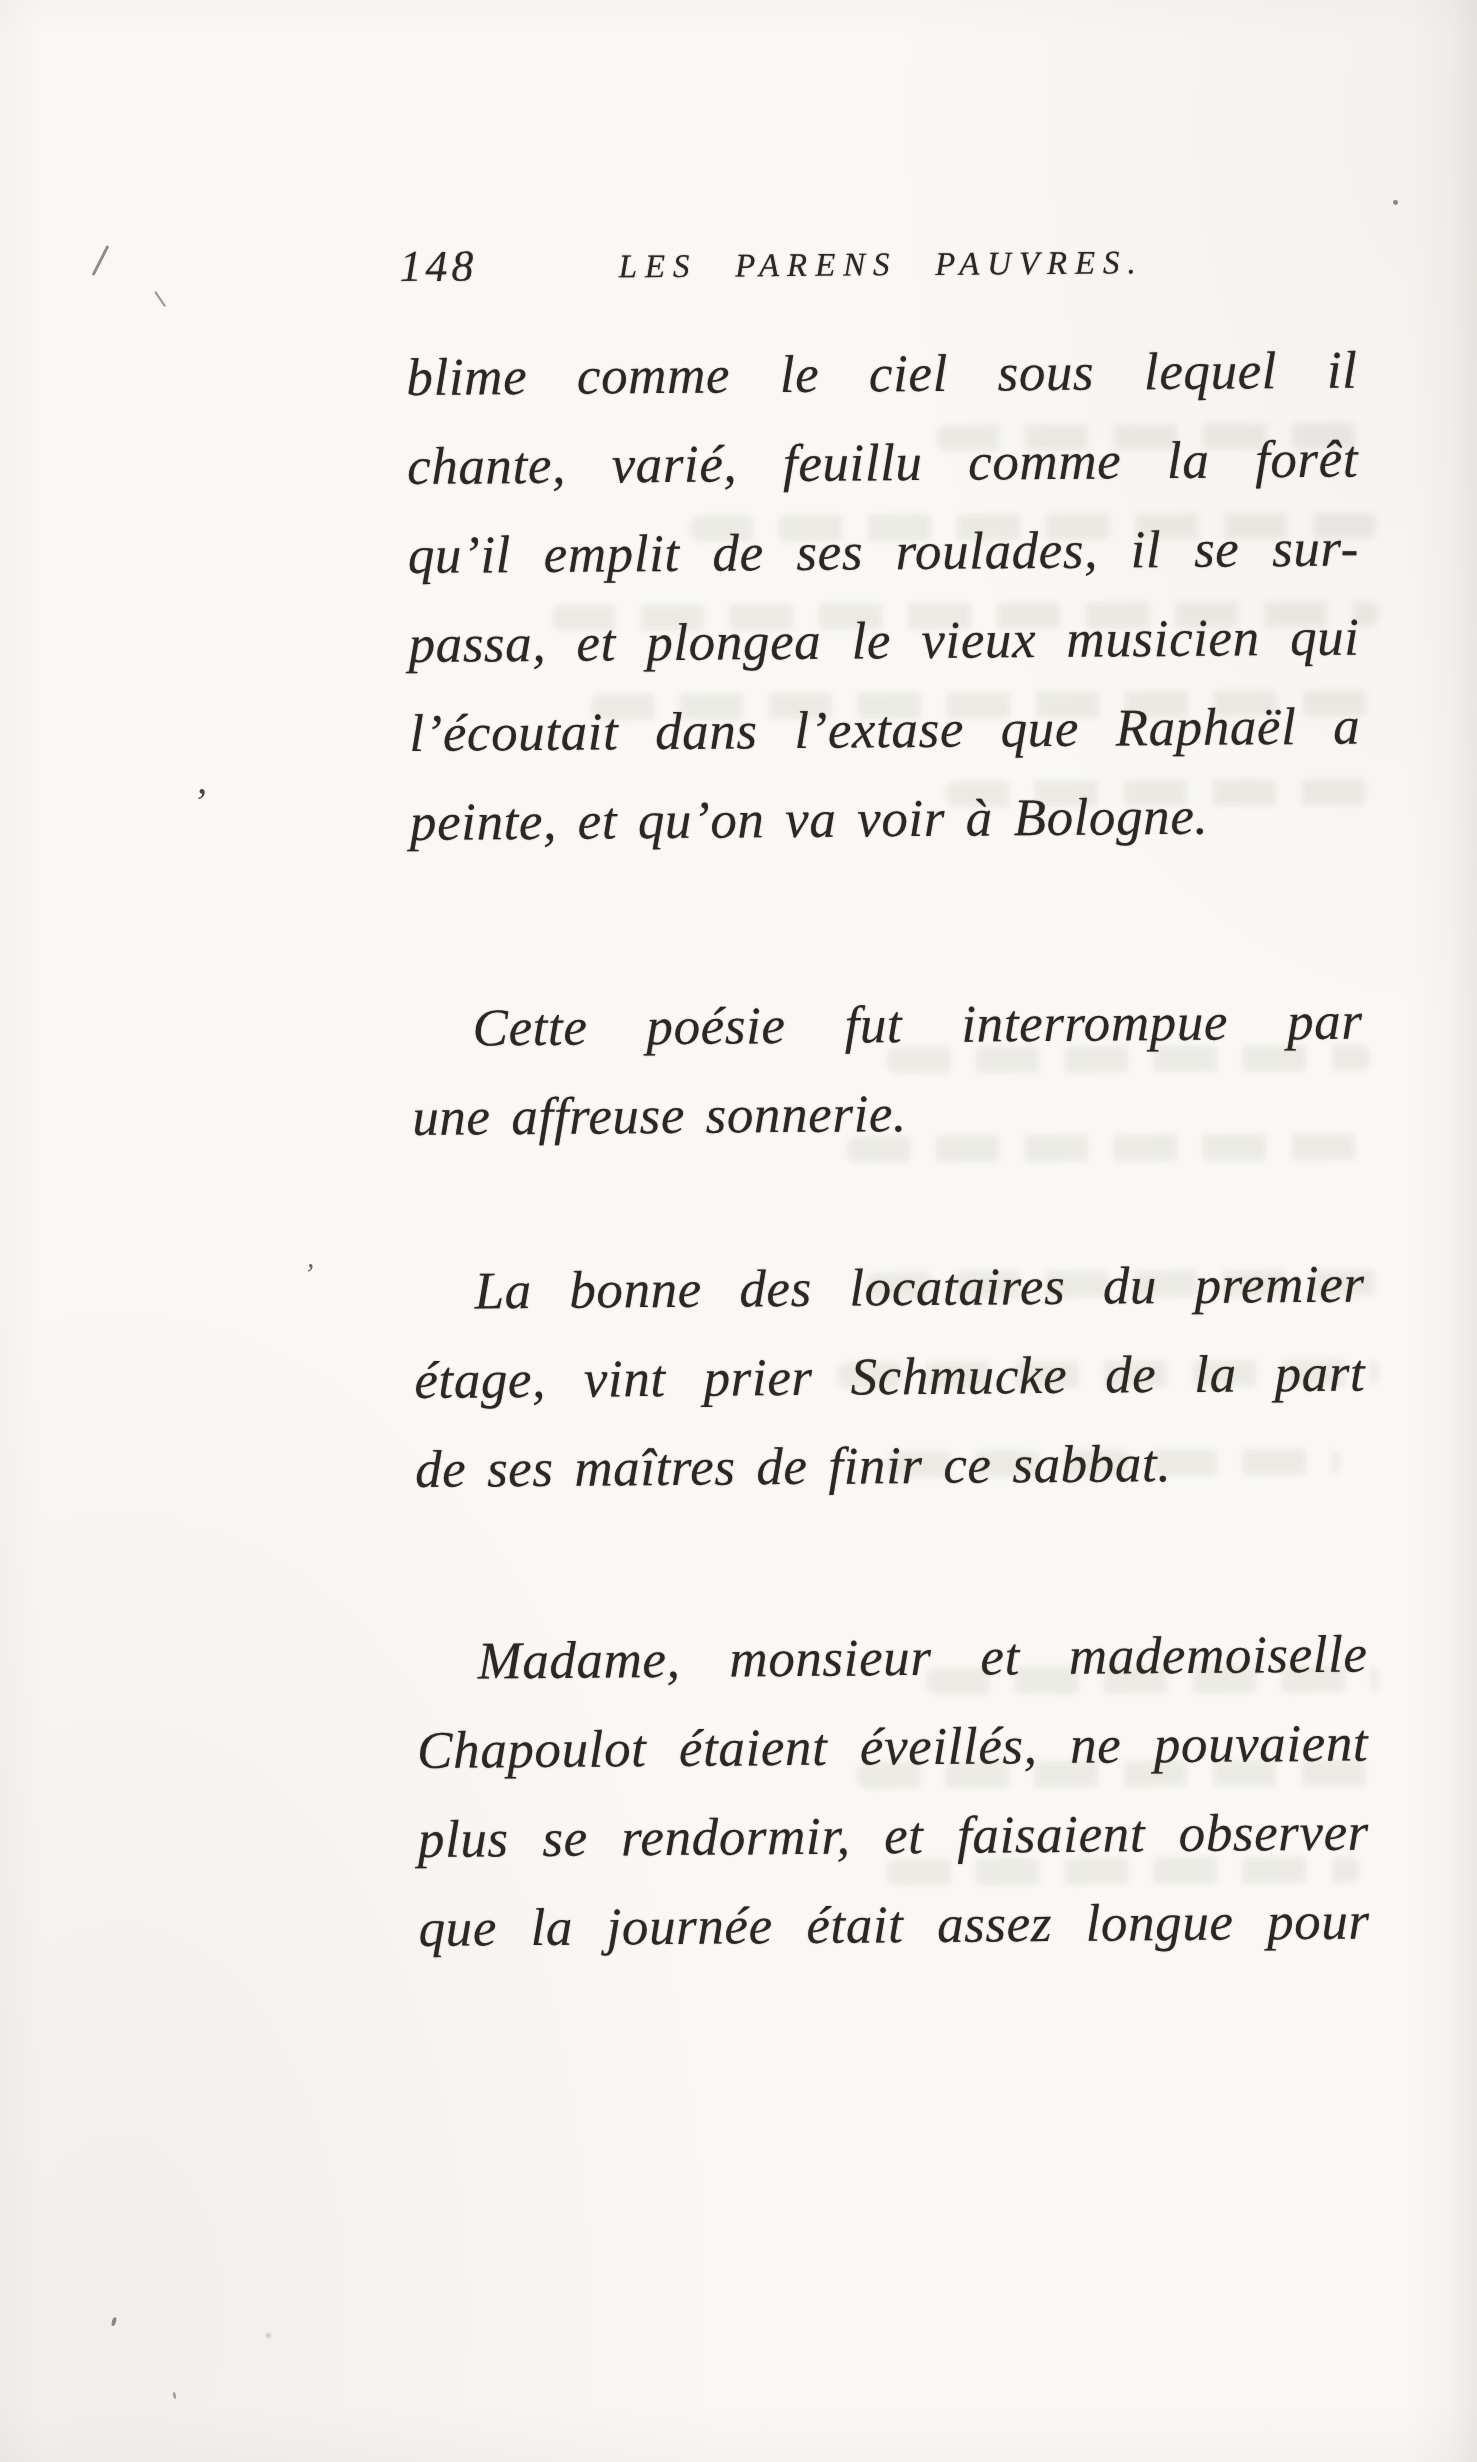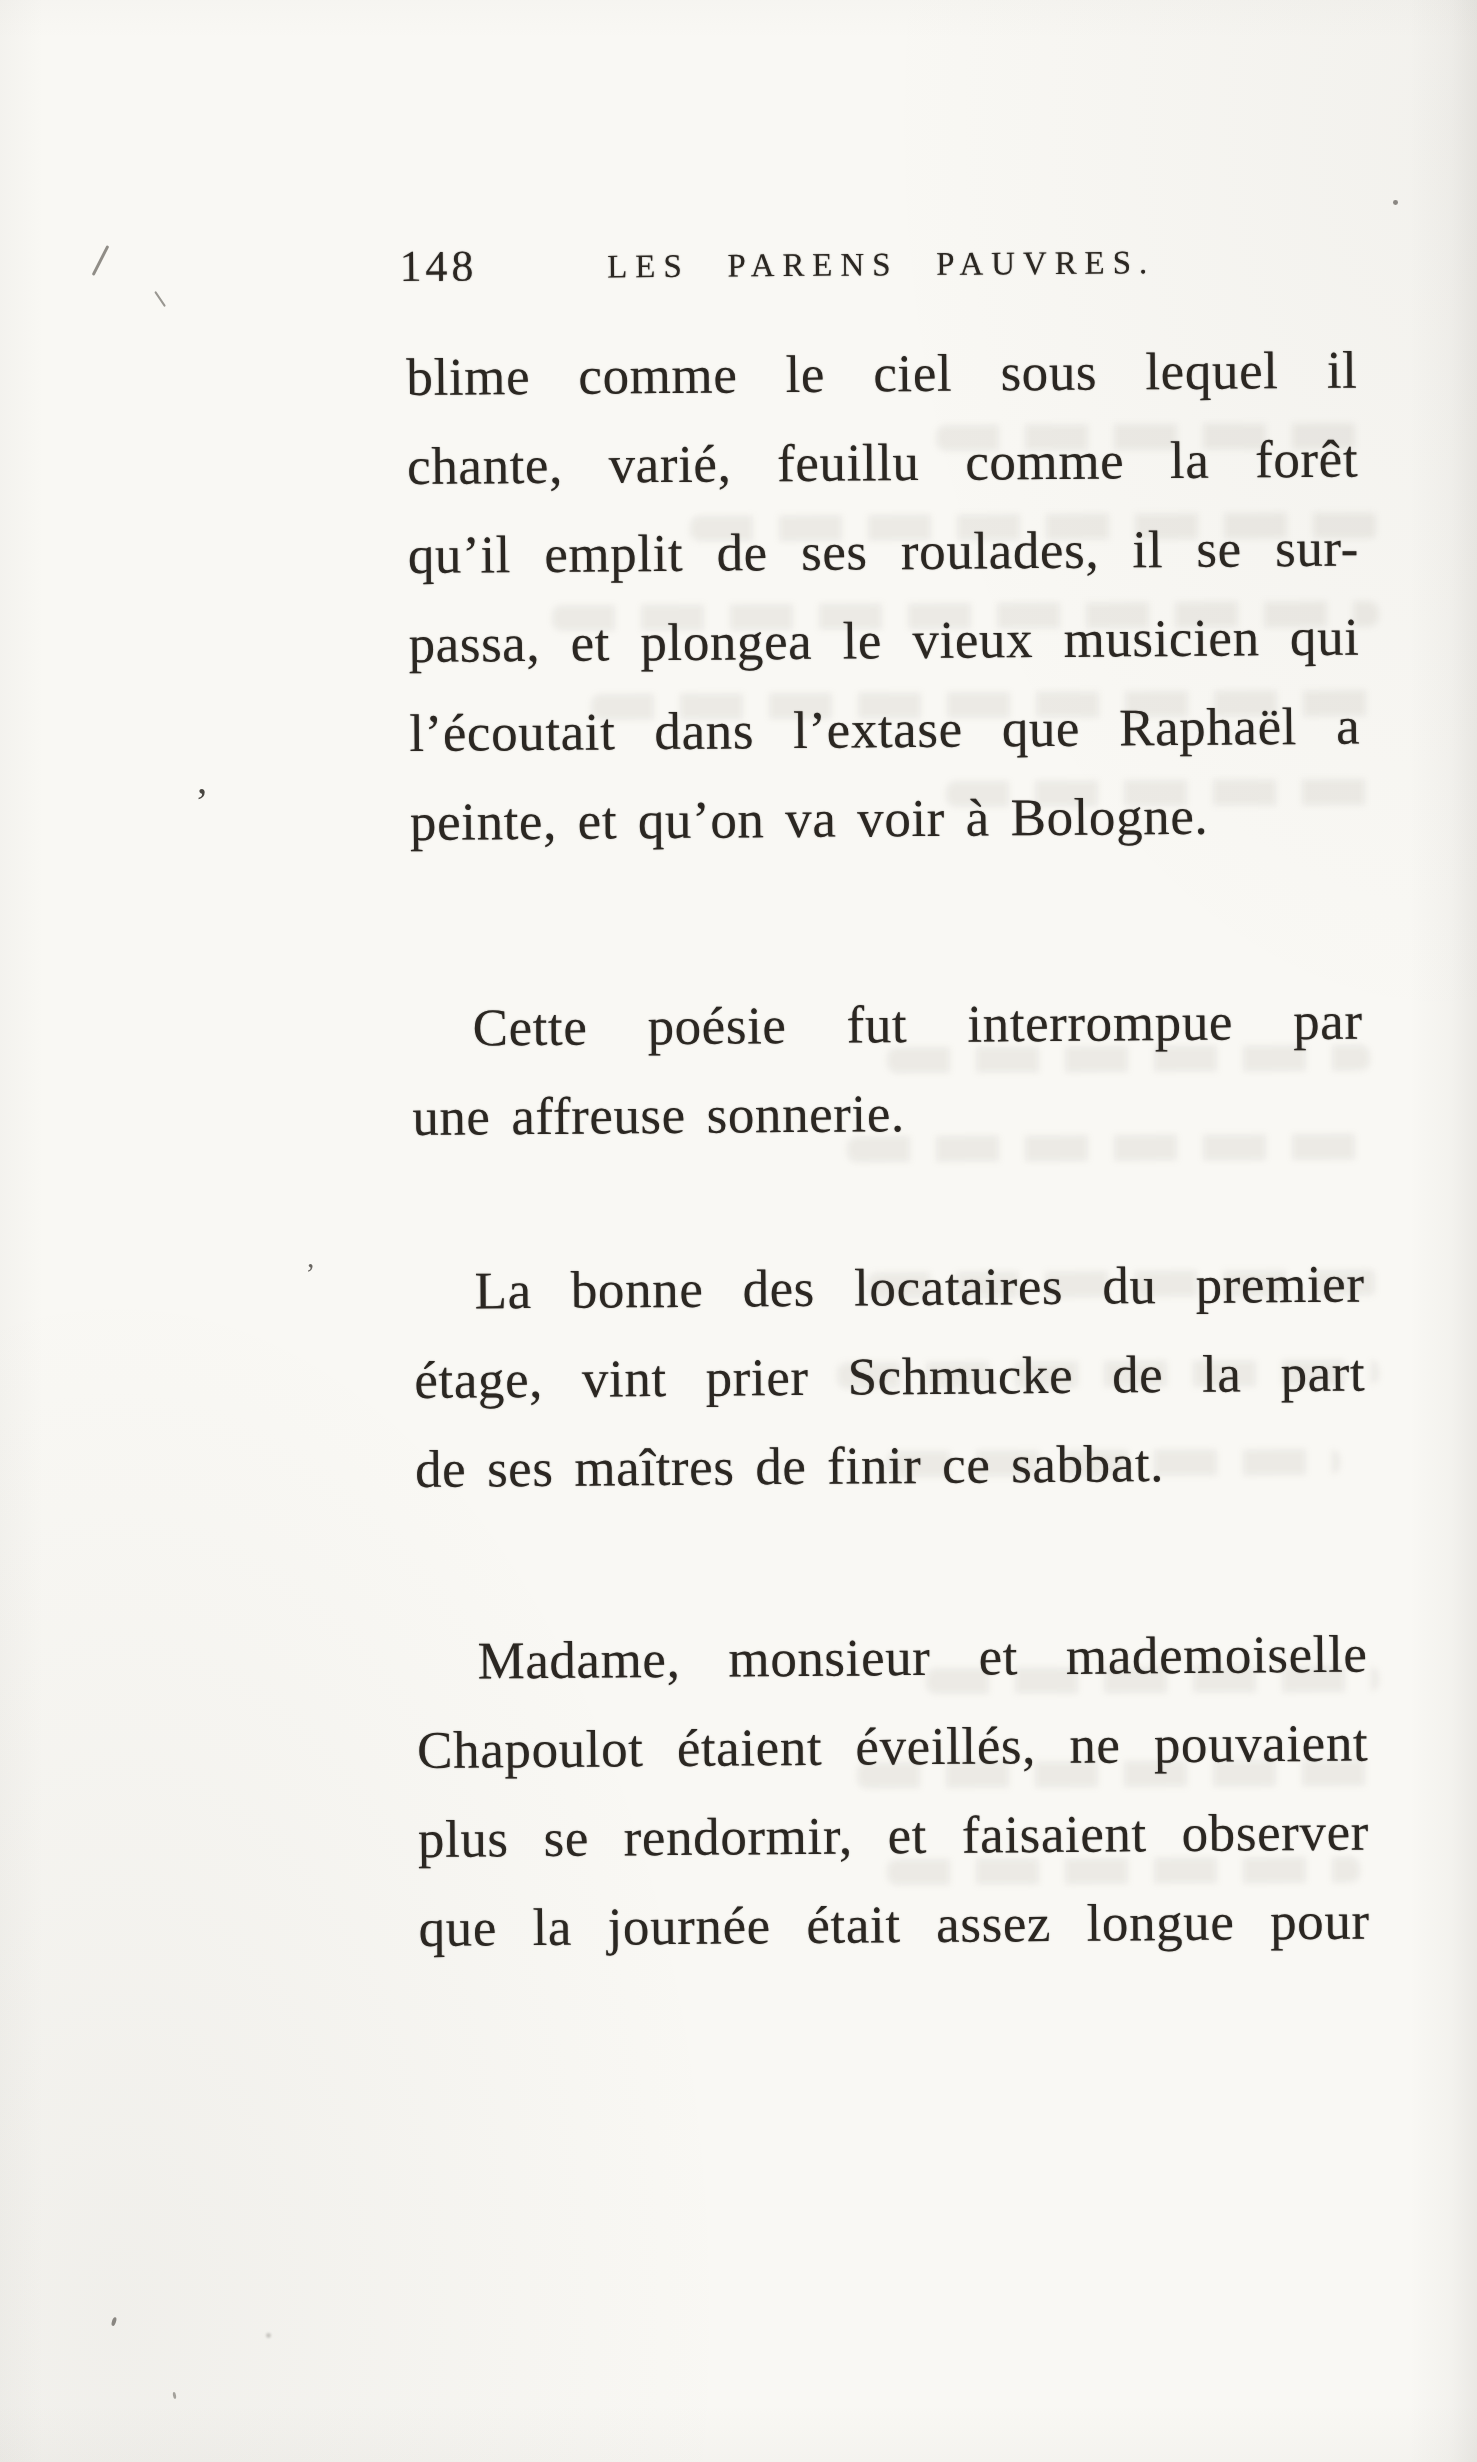--- a/index.html
+++ b/index.html
@@ -11,20 +11,21 @@
   .page{
     position:absolute;inset:0;
     background:
       radial-gradient(ellipse at 8% 94%, rgba(80,75,65,0.05), transparent 32%),
       radial-gradient(ellipse at 98% 5%, rgba(80,75,65,0.04), transparent 28%),
       linear-gradient(to right, rgba(90,85,75,0.035) 0px, transparent 44px),
       linear-gradient(to left, rgba(70,65,58,0.085) 0px, rgba(70,65,58,0.03) 27.6px, transparent 69px),
       linear-gradient(to top, rgba(90,85,75,0.03) 0px, transparent 59px),
       linear-gradient(to bottom, rgba(90,85,75,0.02) 0px, transparent 39px),
       #f9f8f4;
+    font-style: italic;
   }
   
   .ghost{
     position:absolute;height:25.6px;border-radius:9.9px;
     background:repeating-linear-gradient(90deg, rgba(122,114,100,0.10) 0 63px, rgba(122,114,100,0.0) 63px 89px);
     filter:blur(3px);
     transform:rotate(-0.3deg);
   }
   .scan-rotate{
     position:absolute;inset:0;

